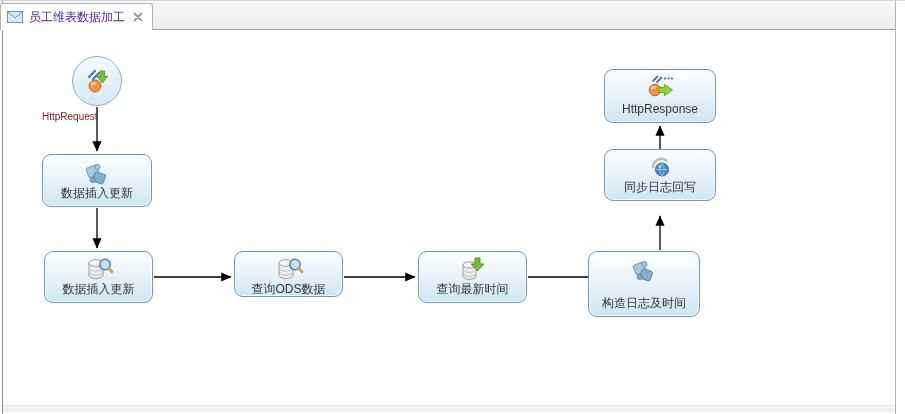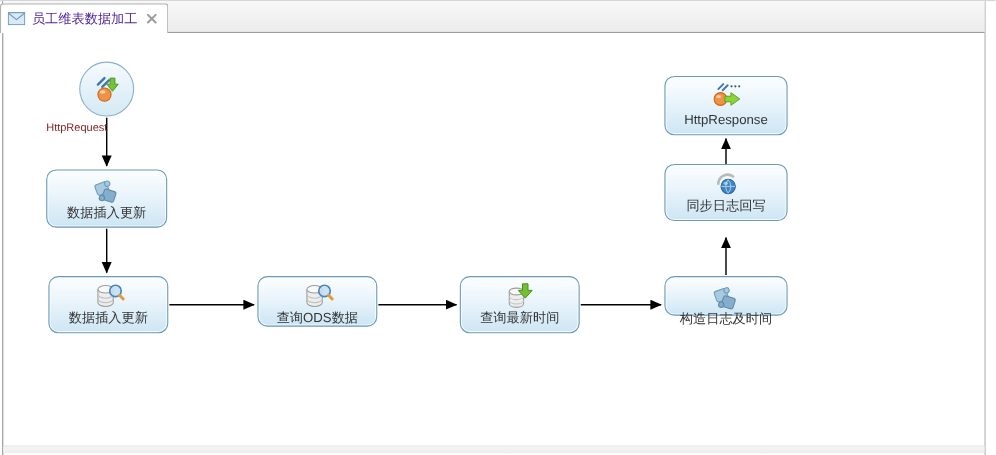--- a/index.html
+++ b/index.html
@@ -43,21 +43,21 @@
 
   .hscroll { position:absolute; left:3px; top:404px; width:892px; height:7px;
              background:linear-gradient(180deg,#f5f5f5,#ededed);
              border-top:1px solid #e3e3e3; z-index:4; }
 
   
   .n-init   { left:42px;  top:153px; width:110px; height:53px; }
   .n-latest { left:44px;  top:250px; width:109px; height:52px; }
   .n-ods    { left:234px; top:250px; width:109px; height:46px; }
   .n-insert { left:418px; top:250px; width:109px; height:52px; }
-  .n-build  { left:604px; top:250px; width:112px; height:36px; }
+  .n-build  { left:588px; top:250px; width:112px; height:66px; }
   .n-sync   { left:604px; top:148px; width:112px; height:52px; }
   .n-resp   { left:604px; top:68px;  width:112px; height:54px; }
 </style>
 </head>
 <body>
 
 <div class="app">
 
   <div class="frame-left"></div>
   <div class="frame-right"></div>

